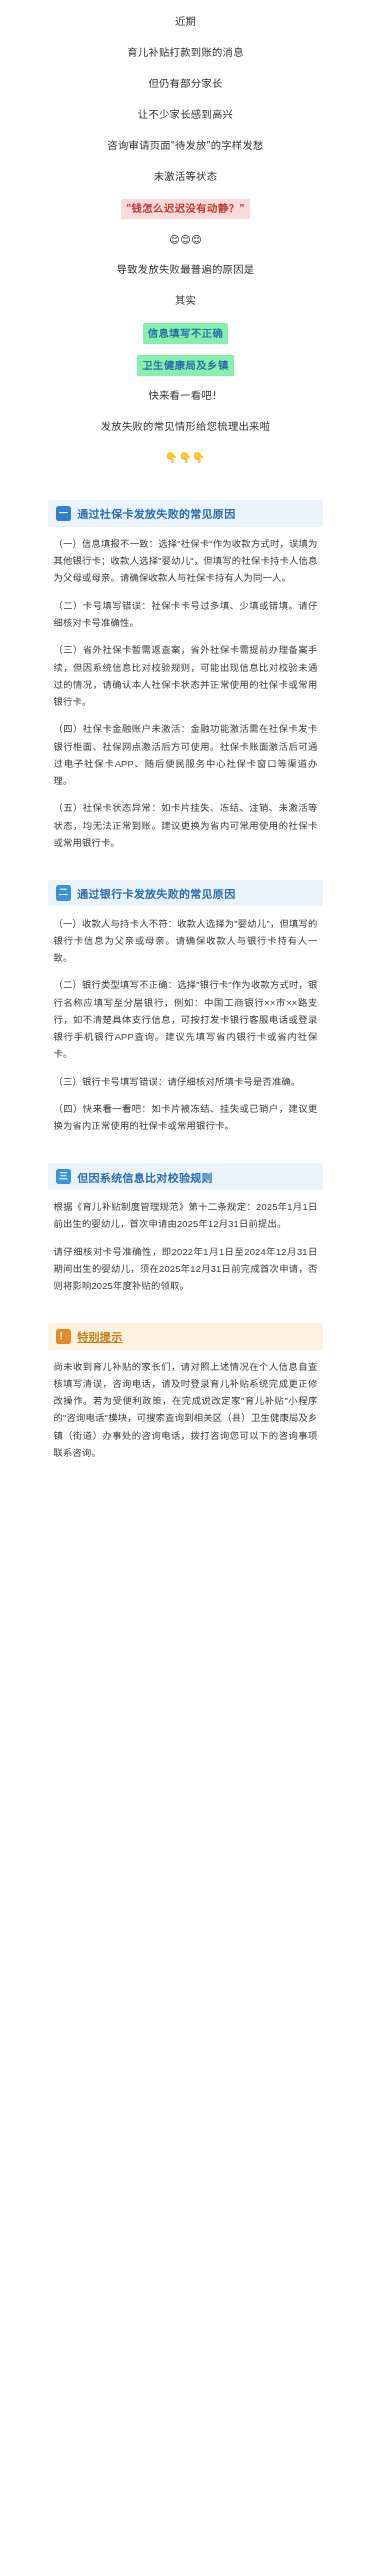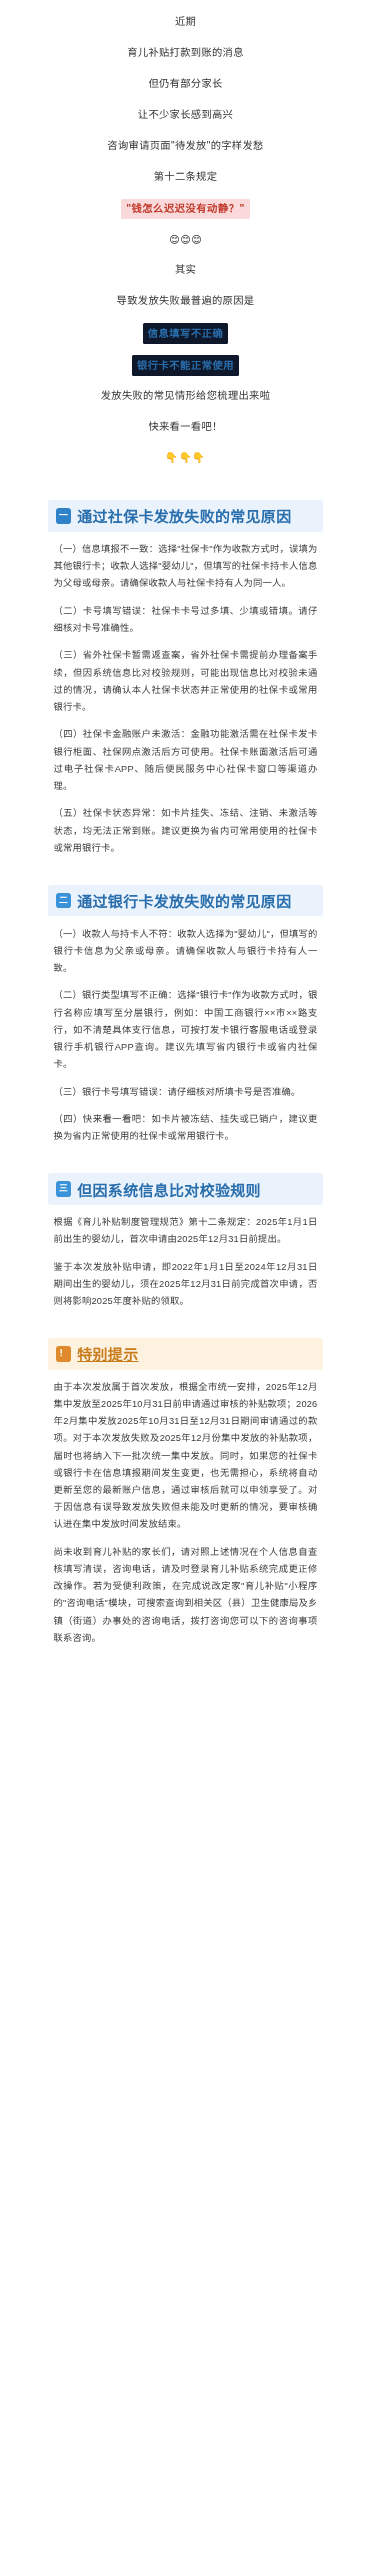--- a/index.html
+++ b/index.html
@@ -41,21 +41,21 @@
     display: inline-block;
     background: #f9d9d9;
     color: #c0392b;
     font-weight: bold;
     padding: 1.5px 5.2px;
     border-radius: 1.5px;
     letter-spacing: 0.5px;
   }
   .hl-blue {
     display: inline-block;
-    background: #0f172a;
+    background: #86efac;
     color: #2a6fad;
     font-weight: bold;
     padding: 1.5px 5.2px;
     border-radius: 1.5px;
     letter-spacing: 0.5px;
   }
   .emoji-row {
     font-size: 11.3px;
     letter-spacing: 2.1px;
     margin: 0 0 13.4px 0;
@@ -80,21 +80,21 @@
     border-radius: 3.1px;
     background: #2f82c8;
     color: #ffffff;
     font-size: 8.8px;
     line-height: 15.5px;
     text-align: center;
     font-weight: bold;
     margin-right: 6.2px;
   }
   .sec-head .sec-title {
-    font-size: 15px;
+    font-size: 11px;
     font-weight: bold;
     color: #2a6fad;
     letter-spacing: 0.3px;
   }
   .sec-head.alt .badge {
     background: #3a93d8;
   }
   .sec-head.notice .badge {
     background: #e08a2e;
   }
@@ -123,35 +123,35 @@
 <body>
 
 <div class="page">
 
   <div class="intro">
     <p>近期</p>
     <p>育儿补贴打款到账的消息</p>
     <p>但仍有部分家长</p>
     <p>让不少家长感到高兴</p>
     <p>咨询审请页面"待发放"的字样发愁</p>
-    <p>第十二条规定</p>
+    <p>未激活等状态</p>
     <p class="small-gap">
       <span class="hl-red">"钱怎么迟迟没有动静？"</span>
     </p>
     <p class="emoji-row">😊😊😊</p>
+    <p>导致发放失败最普遍的原因是</p>
     <p>其实</p>
-    <p>导致发放失败最普遍的原因是</p>
     <p class="small-gap">
       <span class="hl-blue">信息填写不正确</span>
     </p>
     <p class="small-gap">
-      <span class="hl-blue">银行卡不能正常使用</span>
+      <span class="hl-blue">卫生健康局及乡镇</span>
     </p>
+    <p>快来看一看吧！</p>
     <p>发放失败的常见情形给您梳理出来啦</p>
-    <p>快来看一看吧！</p>
     <p class="emoji-row">👇👇👇</p>
   </div>
 
   <div class="section">
     <div class="sec-head">
       <div class="badge">一</div>
       <div class="sec-title">通过社保卡发放失败的常见原因</div>
     </div>
     <div class="body-block">
       <p>（一）信息填报不一致：选择"社保卡"作为收款方式时，误填为其他银行卡；收款人选择"婴幼儿"，但填写的社保卡持卡人信息为父母或母亲。请确保收款人与社保卡持有人为同一人。</p>
@@ -175,29 +175,28 @@
     </div>
   </div>
 
   <div class="section">
     <div class="sec-head alt">
       <div class="badge">三</div>
       <div class="sec-title">但因系统信息比对校验规则</div>
     </div>
     <div class="body-block">
       <p>根据《育儿补贴制度管理规范》第十二条规定：2025年1月1日前出生的婴幼儿，首次申请由2025年12月31日前提出。</p>
-      <p>鉴于本次发放补贴申请，即2022年1月1日至2024年12月31日期间出生的婴幼儿，须在2025年12月31日前完成首次申请，否则将影响2025年度补贴的领取。</p>
+      <p>请仔细核对卡号准确性，即2022年1月1日至2024年12月31日期间出生的婴幼儿，须在2025年12月31日前完成首次申请，否则将影响2025年度补贴的领取。</p>
     </div>
   </div>
 
   <div class="section">
     <div class="sec-head notice">
       <div class="badge">！</div>
       <div class="sec-title">特别提示</div>
     </div>
     <div class="body-block">
-      <p>由于本次发放属于首次发放，根据全市统一安排，2025年12月集中发放至2025年10月31日前申请通过审核的补贴款项；2026年2月集中发放2025年10月31日至12月31日期间审请通过的款项。对于本次发放失败及2025年12月份集中发放的补贴款项，届时也将纳入下一批次统一集中发放。同时，如果您的社保卡或银行卡在信息填报期间发生变更，也无需担心，系统将自动更新至您的最新账户信息，通过审核后就可以申领享受了。对于因信息有误导致发放失败但未能及时更新的情况，要审核确认进在集中发放时间发放结束。</p>
       <p>尚未收到育儿补贴的家长们，请对照上述情况在个人信息自查核填写清误，咨询电话，请及时登录育儿补贴系统完成更正修改操作。若为受便利政策，在完成说改定家"育儿补贴"小程序的"咨询电话"模块，可搜索查询到相关区（县）卫生健康局及乡镇（街道）办事处的咨询电话，拨打咨询您可以下的咨询事项联系咨询。</p>
     </div>
   </div>
 
 </div>
 
 
 </body></html>

